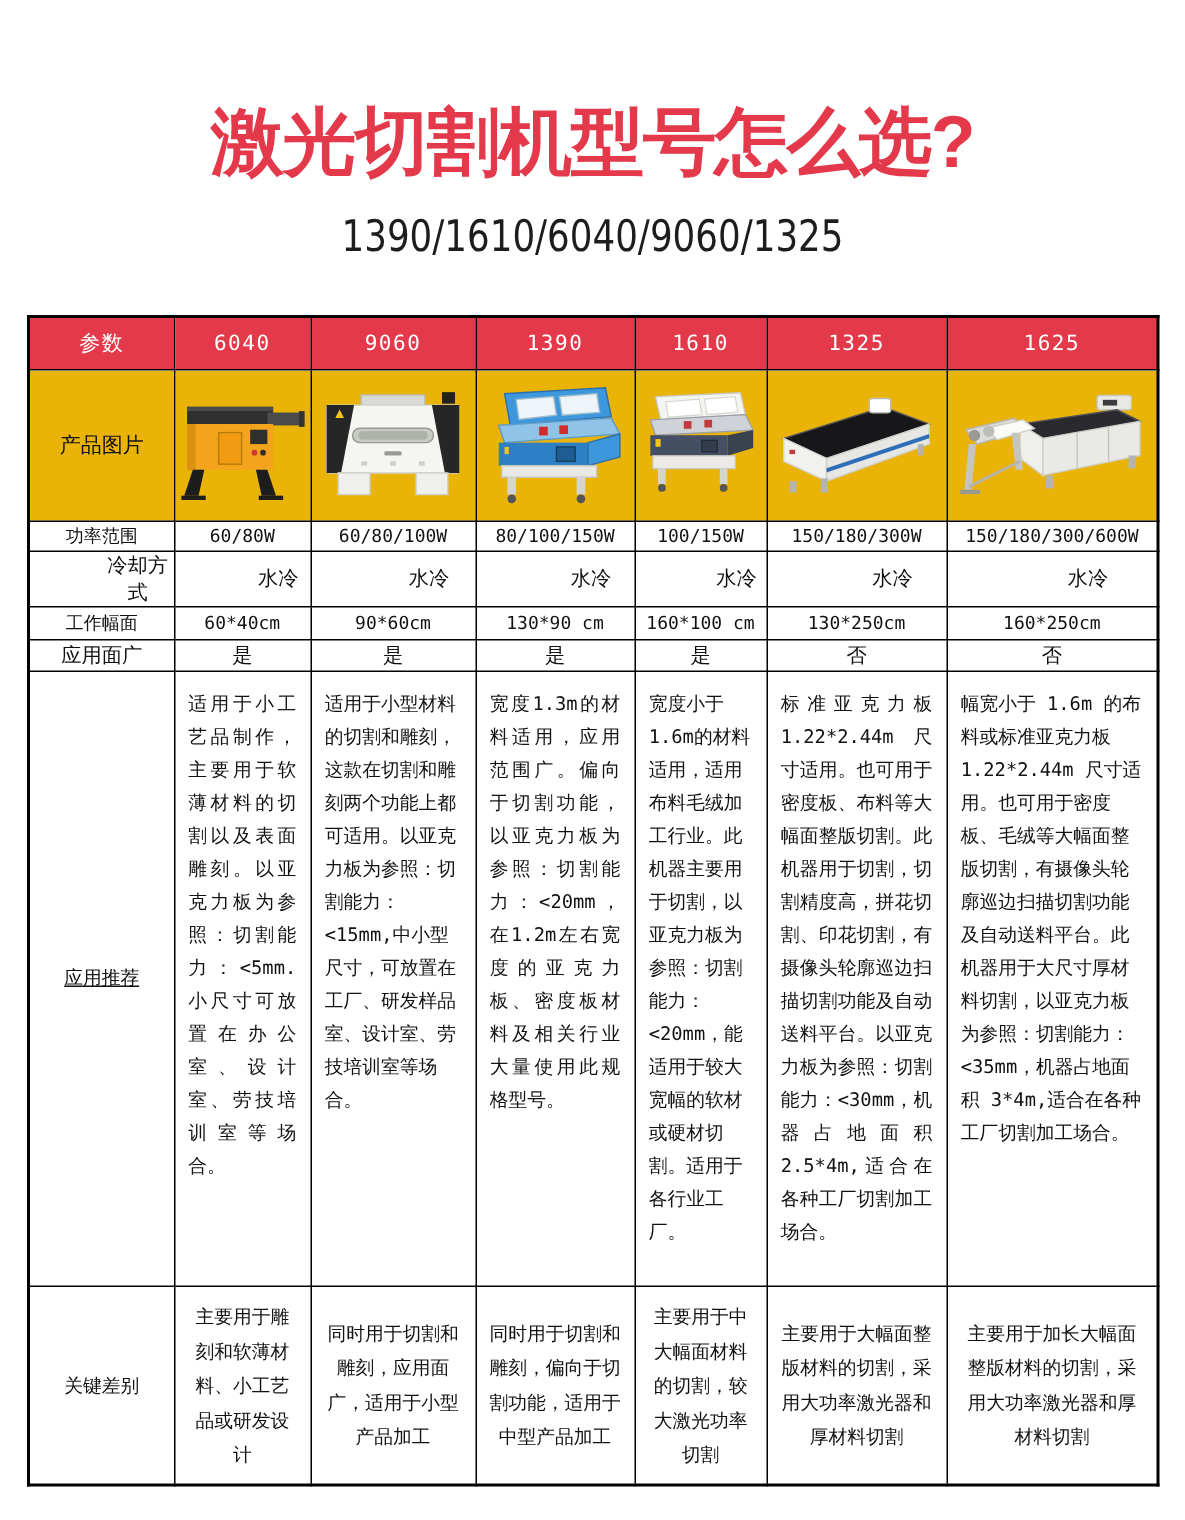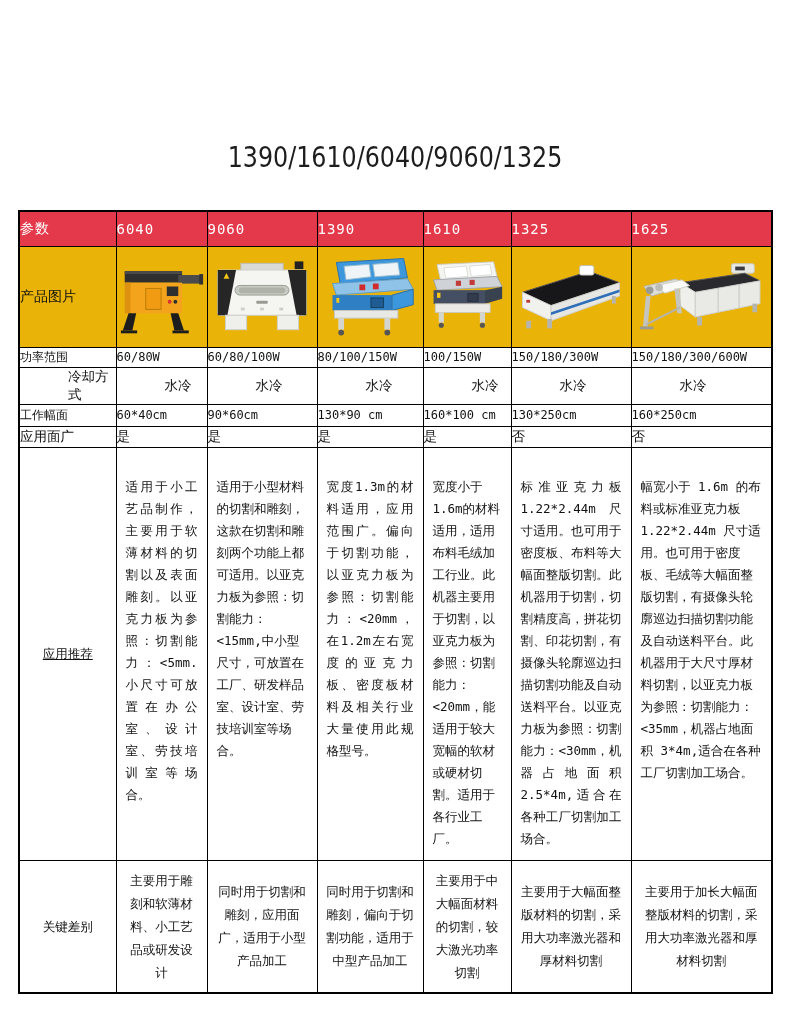--- a/index.html
+++ b/index.html
@@ -20,49 +20,50 @@
     text-align:center; font-size:29px; font-weight:500; color:#1d1d1d;
     transform:scaleX(0.82); transform-origin:center;
     font-family:"DejaVu Sans", sans-serif;
   }
   table.cmp {
     position:absolute; left:18px; top:210px; width:753px;
     border-collapse:collapse; table-layout:fixed;
     border:2px solid var(--border);
     font-family:"DejaVu Sans Mono","DejaVu Sans",monospace;
   }
-  .cmp th, .cmp td { border:1px solid var(--border); text-align:left; vertical-align:middle; overflow:hidden; }
+  .cmp th, .cmp td { border:1px solid var(--border); text-align:center; vertical-align:middle; overflow:hidden; }
   tr.head th {
     background:var(--accent); color:#fff; font-weight:400;
     font-size:14px; height:35px; letter-spacing:1px;
   }
   td.lbl { font-size:14px; letter-spacing:0; }
   tr.imgrow td { height:101px; background:#eab308; }
   tr.imgrow svg { display:block; margin:0 auto; }
   tr.r-power td, tr.r-area td { height:20px; font-size:12px; }
   tr.r-cool td, tr.r-split td { height:21px; font-size:13.5px; }
   tr.r-area td { height:22px; }
   tr.r-cool td { height:22px;padding-left:48px; }
   tr.app td {
-    height:410px; vertical-align:top; padding:28px 9px 10px;
+    height:410px; vertical-align:top; padding:10px 9px 10px;
     font-size:12.5px; line-height:22px;
   }
   tr.app td.al { text-align:justify; }
   tr.app td.ac { text-align:left; }
   tr.app td.lbl { vertical-align:middle; text-align:center; padding:0;text-decoration:underline; }
   tr.diff td {
     height:133px; vertical-align:middle; padding:6px 8px;
     font-size:12.5px; line-height:23px; text-align:center;
   }
 </style>
 </head>
 <body>
 
 <div class="page">
 
+  <div class="title">激光切割机型号怎么选?</div>
   <div class="subtitle">1390/1610/6040/9060/1325</div>
 
   <table class="cmp">
     <colgroup>
       <col style="width:97px">
         <col style="width:91px">
         <col style="width:110px">
       <col style="width:106px">
         <col style="width:88px">
         <col style="width:120px">

